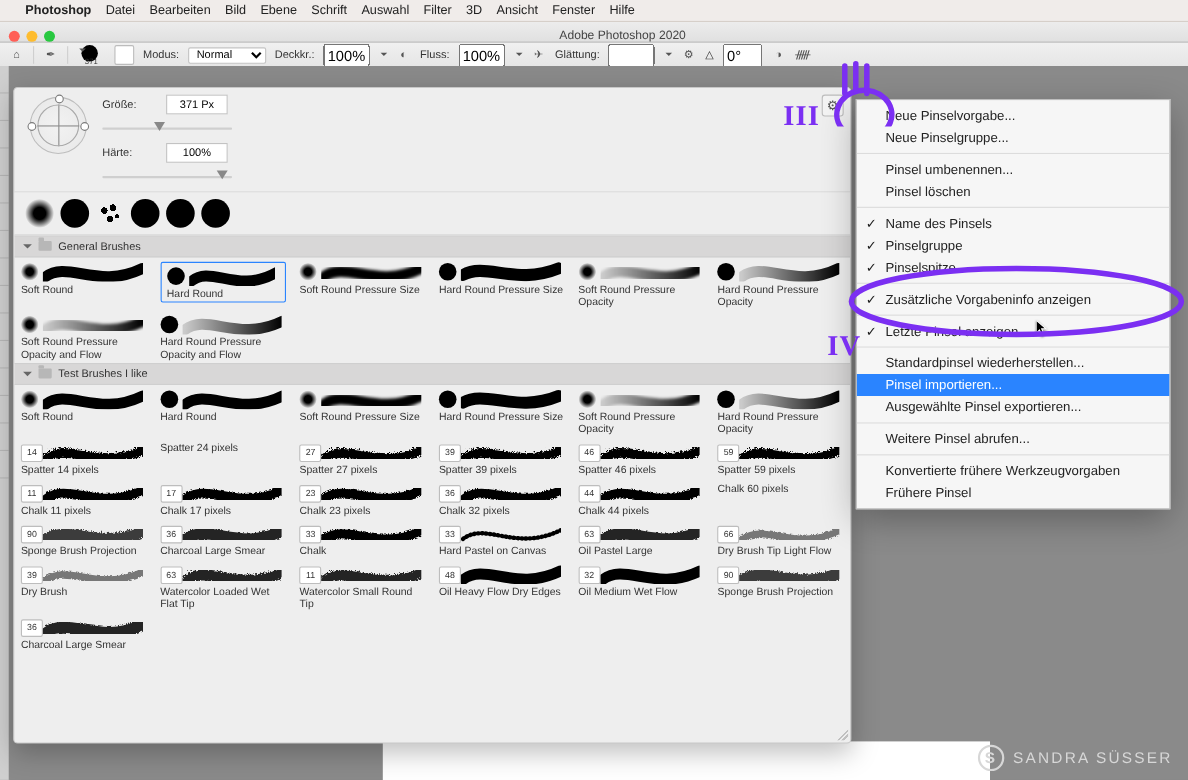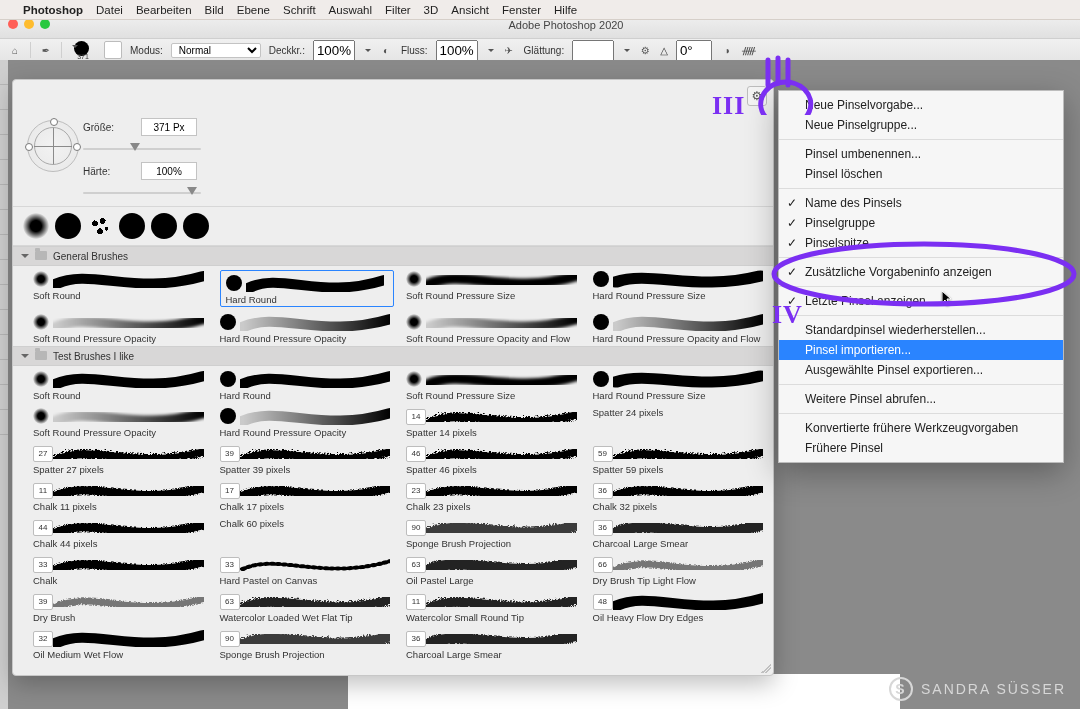--- a/index.html
+++ b/index.html
@@ -23,60 +23,59 @@
     border-bottom:1px solid #d6cfc9;
   }
   .apple{font-size:13px;line-height:1;}
   .mac-menubar .bold{font-weight:700;}
   .mac-menubar span{cursor:default;}
 
   
   .app-window{position:absolute;left:0;top:19px;right:0;bottom:0;}
   .titlebar{
     height:19px;background:linear-gradient(#ededed,#e0e0e0);border-bottom:1px solid #cfcfcf;
-    display:flex;align-items:flex-start;padding:0 8px;font-size:11px;color:#444;
+    display:flex;align-items:flex-end;padding:0 8px;font-size:11px;color:#444;
   }
   .traffic{display:flex;gap:6px;margin-right:10px;}
   .dot{width:10px;height:10px;border-radius:50%;}
   .dot.r{background:#ff5f57;} .dot.y{background:#febc2e;} .dot.g{background:#28c840;}
   .titlebar .title{margin:0 auto;}
 
   
   .optbar{
     height:22px;background:linear-gradient(#f0f0f0,#e5e5e5);border-bottom:1px solid #cfcfcf;
     display:flex;align-items:center;font-size:10px;color:#333;gap:8px;padding:0 8px;
   }
   .optbar .sq{width:16px;height:16px;border:1px solid #bcbcbc;background:#fff;border-radius:2px;}
   .optbar .ico{width:14px;height:14px;display:flex;align-items:center;justify-content:center;color:#555;}
   .optbar .brushbtn{position:relative;width:26px;height:18px;}
   .optbar .brushbtn .circ{width:15px;height:15px;border-radius:50%;background:#000;position:absolute;top:0;left:4px;}
   .optbar .brushbtn .num{position:absolute;bottom:-1px;left:0;right:0;text-align:center;font-size:7px;color:#333;}
   .optbar .chev::after{content:"";display:inline-block;border:3px solid transparent;border-top-color:#555;margin-left:2px;position:relative;top:1px;}
   .optbar select,.optbar input[type=text]{
     font-size:10px;height:15px;border:1px solid #c3c3c3;background:#fff;border-radius:2px;padding:0 3px;
   }
-  .optbar select{width:90px;}
+  .optbar select{width:71px;}
   .optbar input.pct{width:34px;text-align:right;}
   .optbar input.angle{width:28px;}
   .optbar .sep{width:1px;height:16px;background:#cfcfcf;}
 
   
   .toolstrip{position:absolute;left:0;top:41px;bottom:0;width:8px;background:#cfcfcf;border-right:1px solid #b0b0b0;z-index:0;}
   .toolstrip .cell{height:24px;border-bottom:1px solid #b7b7b7;}
 
   
   .panel{
     position:absolute;left:12px;top:60px;width:760px;height:595px;
     background:var(--panel);border:1px solid #c7c7c7;border-radius:4px;
     box-shadow:0 8px 24px rgba(0,0,0,.25);z-index:2;overflow:hidden;
   }
   .settings{
-    display:flex;padding:6px 10px 4px;align-items:flex-start;font-size:10px;color:#333;
+    display:flex;gap:10px;padding:6px 10px 4px;align-items:flex-start;font-size:10px;color:#333;
     border-bottom:1px solid #d7d7d7;
-    margin-top:32px;
   }
   .angle-widget{
     width:50px;height:50px;border:1px solid #bdbdbd;border-radius:50%;position:relative;flex:0 0 auto;
     background:radial-gradient(circle at 50% 50%, #f2f2f2, #e7e7e7);margin:2px 4px;
   }
   .angle-widget::before,.angle-widget::after{content:"";position:absolute;background:#8b8b8b;}
   .angle-widget::before{left:50%;top:6px;bottom:6px;width:1px;}
   .angle-widget::after{top:50%;left:6px;right:6px;height:1px;}
   .angle-widget .ell{position:absolute;inset:6px;border:1px solid #a9a9a9;border-radius:50%;}
   .angle-widget .h{position:absolute;width:6px;height:6px;border:1px solid #7a7a7a;border-radius:50%;background:#fff;}
@@ -113,21 +112,21 @@
 
   .brush-scroll{height:485px;overflow:auto;}
   .group-bar{
     display:flex;align-items:center;gap:6px;font-size:10px;color:#333;
     background:var(--groupbar);height:18px;padding:0 8px;border-top:1px solid #cfcfcf;border-bottom:1px solid #cfcfcf;
   }
   .group-bar .disclosure{display:inline-block;border:4px solid transparent;border-top-color:#666;transform:translateY(2px);}
   .group-bar .folder{width:12px;height:9px;background:#b7b7b7;border-radius:1px;position:relative;top:-1px;}
   .group-bar .folder::before{content:"";position:absolute;top:-3px;left:0;width:5px;height:3px;background:#b7b7b7;border-radius:1px 1px 0 0;}
 
-  .grid{display:grid;grid-template-columns:repeat(4,1fr);margin-left:14px;}
+  .grid{display:grid;grid-template-columns:repeat(6,1fr);}
   .item{padding:4px 6px 2px;font-size:9.5px;color:#333;min-height:0;}
   .item .sel{border:1px solid #2a84ff;border-radius:2px;padding:3px 5px 1px;}
   .item .stroke{height:18px;position:relative;margin-bottom:2px;}
   .item .stroke svg{width:100%;height:100%;}
   .item .stroke .tip{width:16px;height:16px;border-radius:50%;position:absolute;left:0;top:1px;}
   .item .stroke .tip.hard{background:#000;}
   .item .stroke .tip.soft{background:radial-gradient(circle,#000 30%,rgba(0,0,0,0) 72%);}
   .item .stroke .tip.num{background:#fff;border:1px solid #bdbdbd;border-radius:2px;width:18px;height:14px;font-size:8px;line-height:14px;text-align:center;top:2px;}
   .item .stroke .wave{position:absolute;left:20px;right:4px;top:0;height:18px;}
   .panel-corner{position:absolute;right:2px;bottom:2px;width:10px;height:10px;background:
@@ -775,13 +774,13 @@
 </div>
 
 <svg class="anno" style="left:750px;top:55px;width:70px;height:60px">
   <path d="M55 35 A25 22 0 1 1 54 34"></path>
   <path d="M18 5 L18 30 M28 3 L28 28 M38 5 L38 30"></path>
 </svg>
 <svg class="anno" style="left:764px;top:236px;width:320px;height:78px">
   <ellipse cx="160" cy="38" rx="150" ry="30"></ellipse>
 </svg>
 <div class="anno-label" style="left:712px;top:91px">III</div>
-<div class="anno-label" style="left:772px;top:300px">IV</div>
+<div class="anno-label" style="left:752px;top:300px">IV</div>
 
 </body></html>

